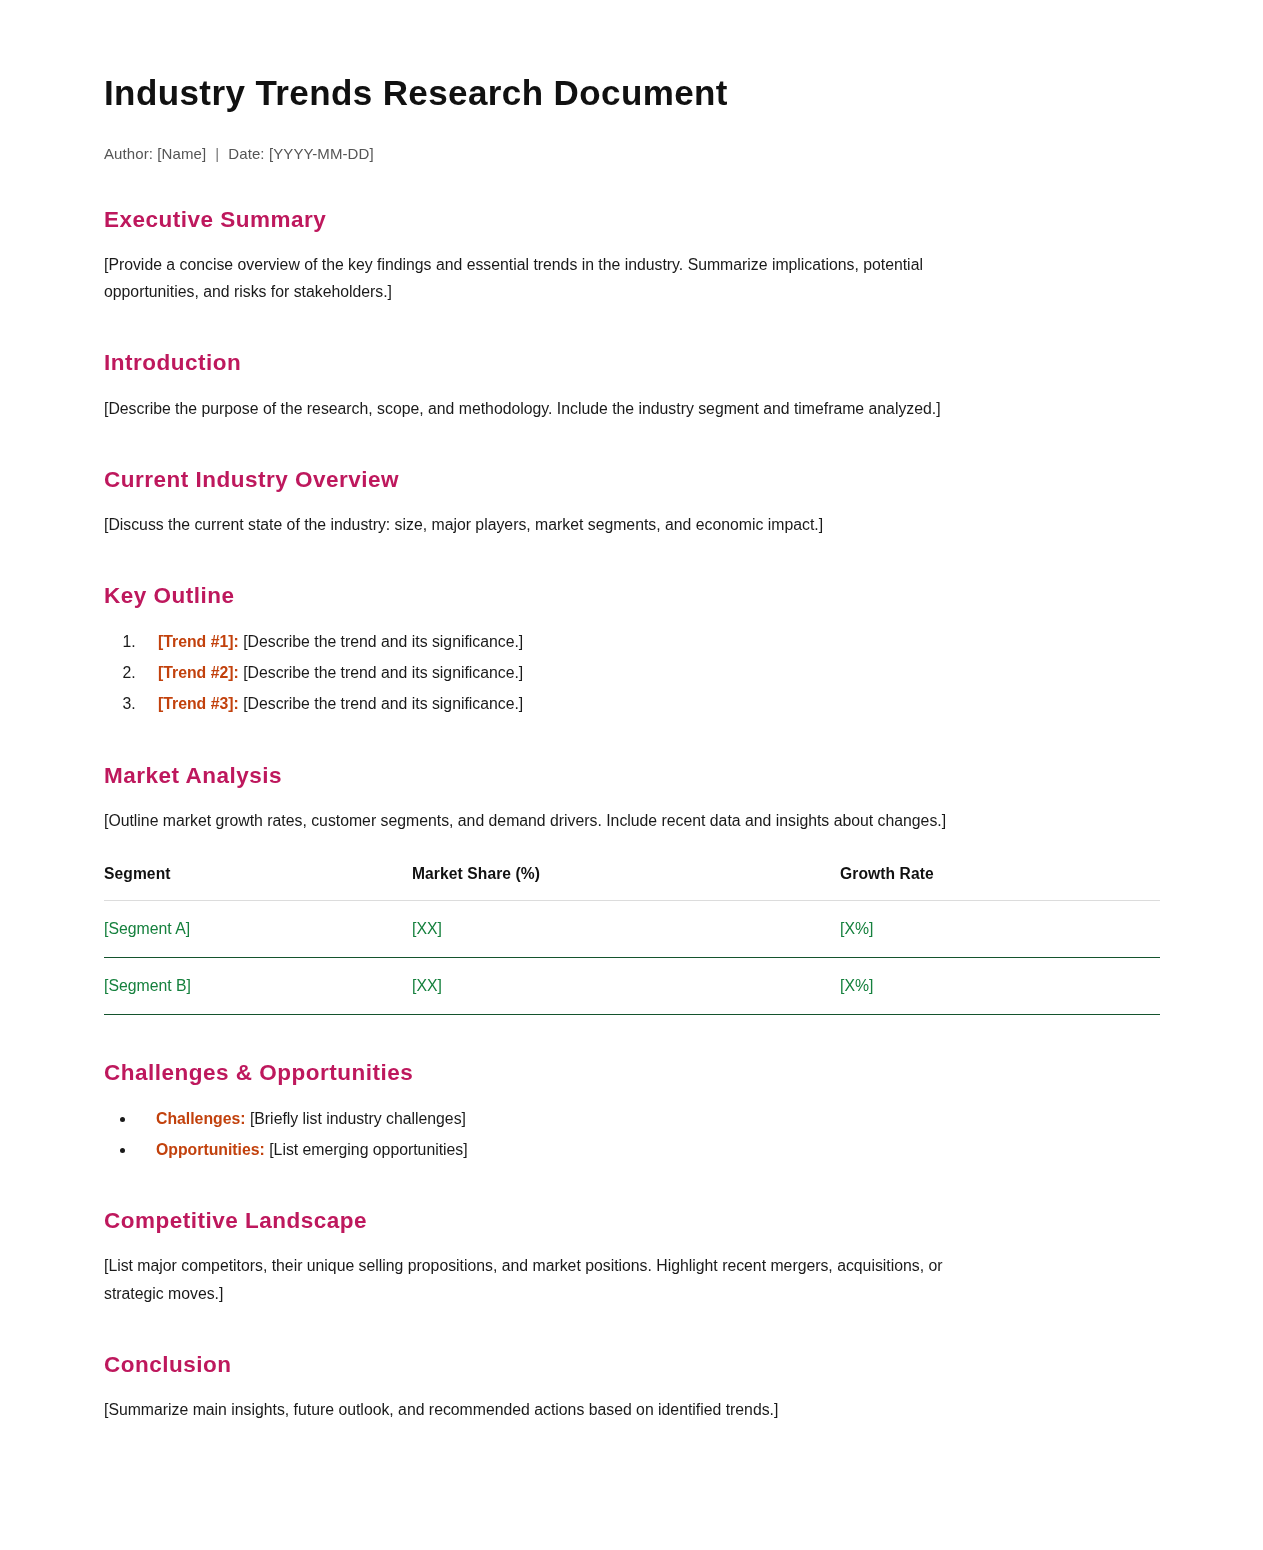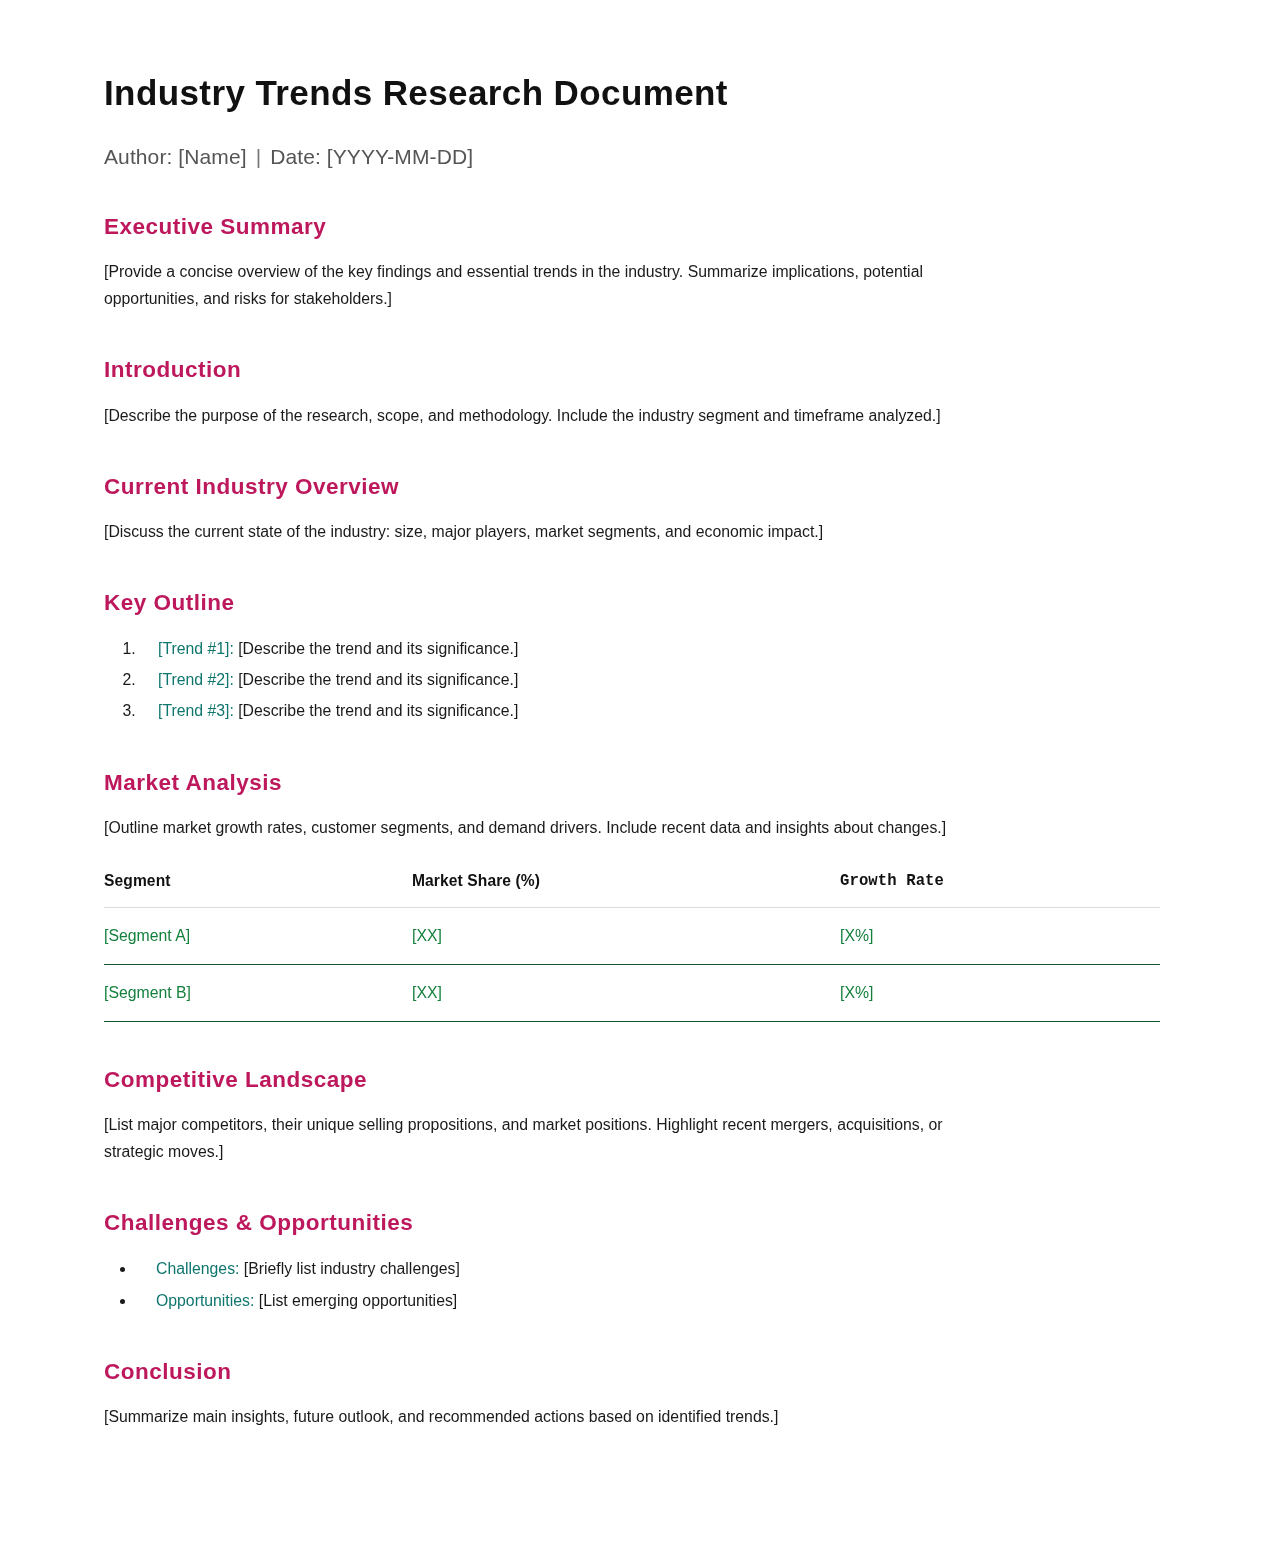--- a/index.html
+++ b/index.html
@@ -24,21 +24,21 @@
   }
   .doc-title {
     font-size: 35px;
     font-weight: bold;
     letter-spacing: 0.4px;
     line-height: 1.2;
     margin: 0 0 0 0;
     color: #111111;
   }
   .doc-meta {
-    font-size: 21px;
+    font-size: 15px;
     color: #555555;
     margin: 31px 0 18px 0;
     letter-spacing: 0.1px;
   }
   .doc-meta .sep {
     display: inline-block;
     padding: 0 9px;
     color: #777777;
   }
   .section {
@@ -74,22 +74,22 @@
     padding-left: 32px;
     font-size: 15.8px;
     line-height: 1.72;
     list-style-type: disc;
   }
   ul.co-list li {
     margin: 0 0 4px 0;
     padding-left: 4px;
   }
   .lbl {
-    font-weight: normal;
-    color: #0f766e;
+    font-weight: bold;
+    color: #c2410c;
     padding-left: 16px;
   }
   table.market-table {
     border-collapse: collapse;
     width: 1056px;
     margin: 31px 0 2px 0;
     font-size: 15.8px;
   }
   table.market-table th {
     text-align: left;
@@ -101,21 +101,21 @@
     letter-spacing: 0.1px;
   }
   table.market-table td {
     text-align: left;
     color: #15803d;
     padding: 19px 0 19px 0;
     border-bottom: 1px solid #14532d;
   }
   table.market-table .col-segment { width: 308px; }
   table.market-table .col-share   { width: 428px; }
-  table.market-table .col-growth  { width: 320px; font-family: Liberation Mono, monospace; }
+  table.market-table .col-growth  { width: 320px; }
 </style>
 </head>
 <body>
 
 <div class="page">
 
   <h1 class="doc-title">Industry Trends Research Document</h1>
 
   <div class="doc-meta">
     <span>Author: [Name]</span><span class="sep">|</span><span>Date: [YYYY-MM-DD]</span>
@@ -175,36 +175,36 @@
         <tr>
           <td>[Segment B]</td>
           <td>[XX]</td>
           <td>[X%]</td>
         </tr>
       </tbody>
     </table>
   </div>
 
   <div class="section">
+    <h2 class="section-heading">Challenges &amp; Opportunities</h2>
+    <ul class="co-list">
+      <li>
+        <span class="lbl">Challenges:</span>
+        <span>[Briefly list industry challenges]</span>
+      </li>
+      <li>
+        <span class="lbl">Opportunities:</span>
+        <span>[List emerging opportunities]</span>
+      </li>
+    </ul>
+  </div>
+
+  <div class="section">
     <h2 class="section-heading">Competitive Landscape</h2>
     <p class="body-text">[List major competitors, their unique selling propositions, and market positions. Highlight recent mergers, acquisitions, or strategic moves.]</p>
   </div>
 
   <div class="section">
-    <h2 class="section-heading">Challenges &amp; Opportunities</h2>
-    <ul class="co-list">
-      <li>
-        <span class="lbl">Challenges:</span>
-        <span>[Briefly list industry challenges]</span>
-      </li>
-      <li>
-        <span class="lbl">Opportunities:</span>
-        <span>[List emerging opportunities]</span>
-      </li>
-    </ul>
-  </div>
-
-  <div class="section">
     <h2 class="section-heading">Conclusion</h2>
     <p class="body-text">[Summarize main insights, future outlook, and recommended actions based on identified trends.]</p>
   </div>
 
 </div>
 
 </body></html>

